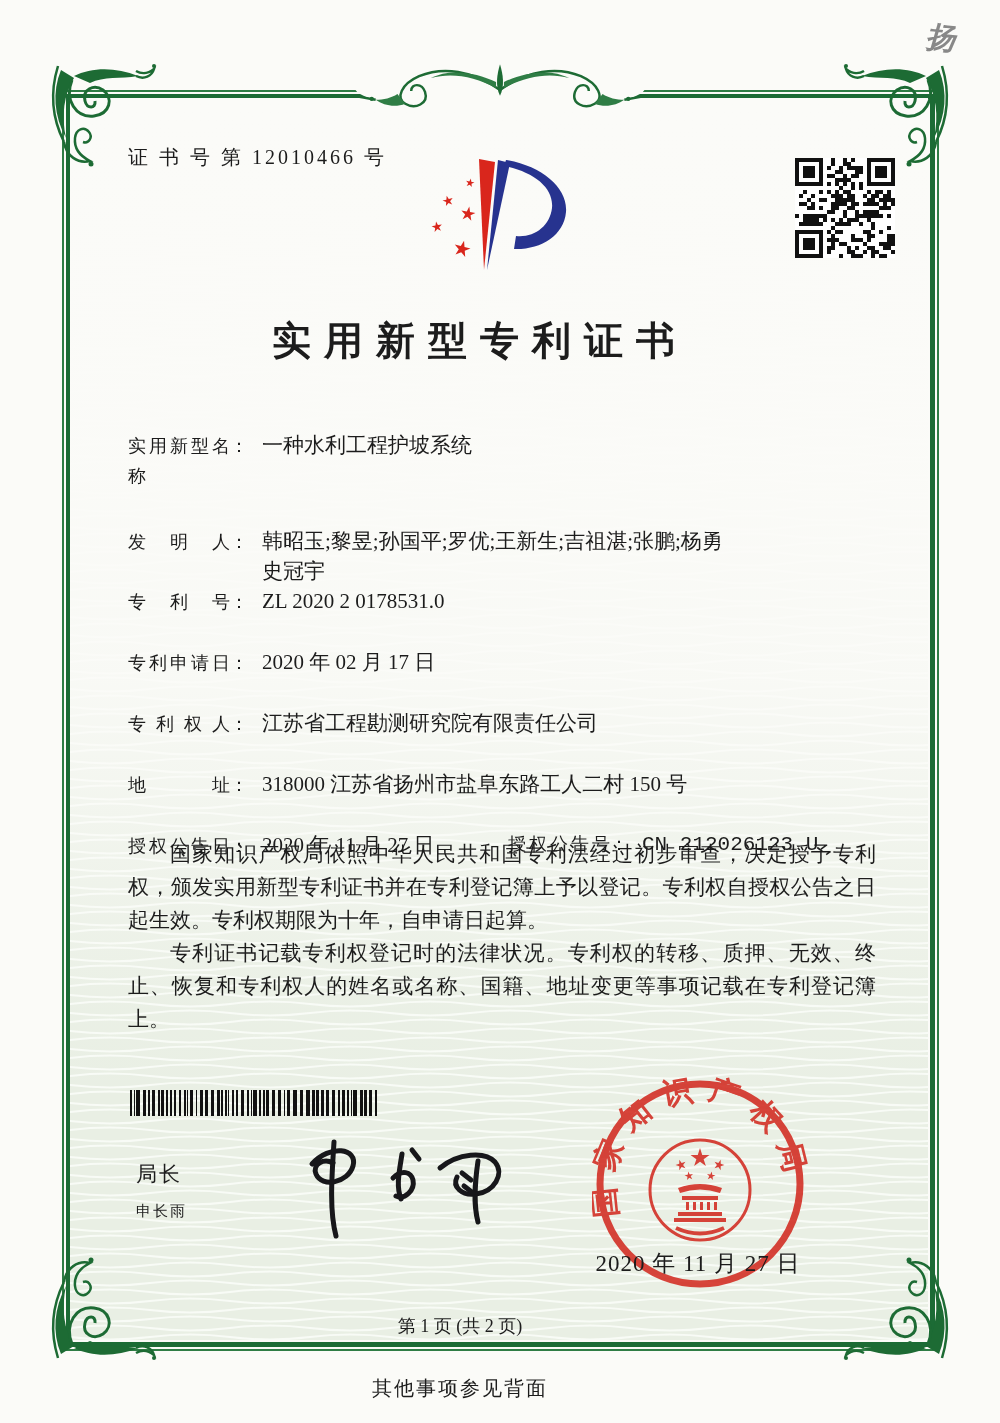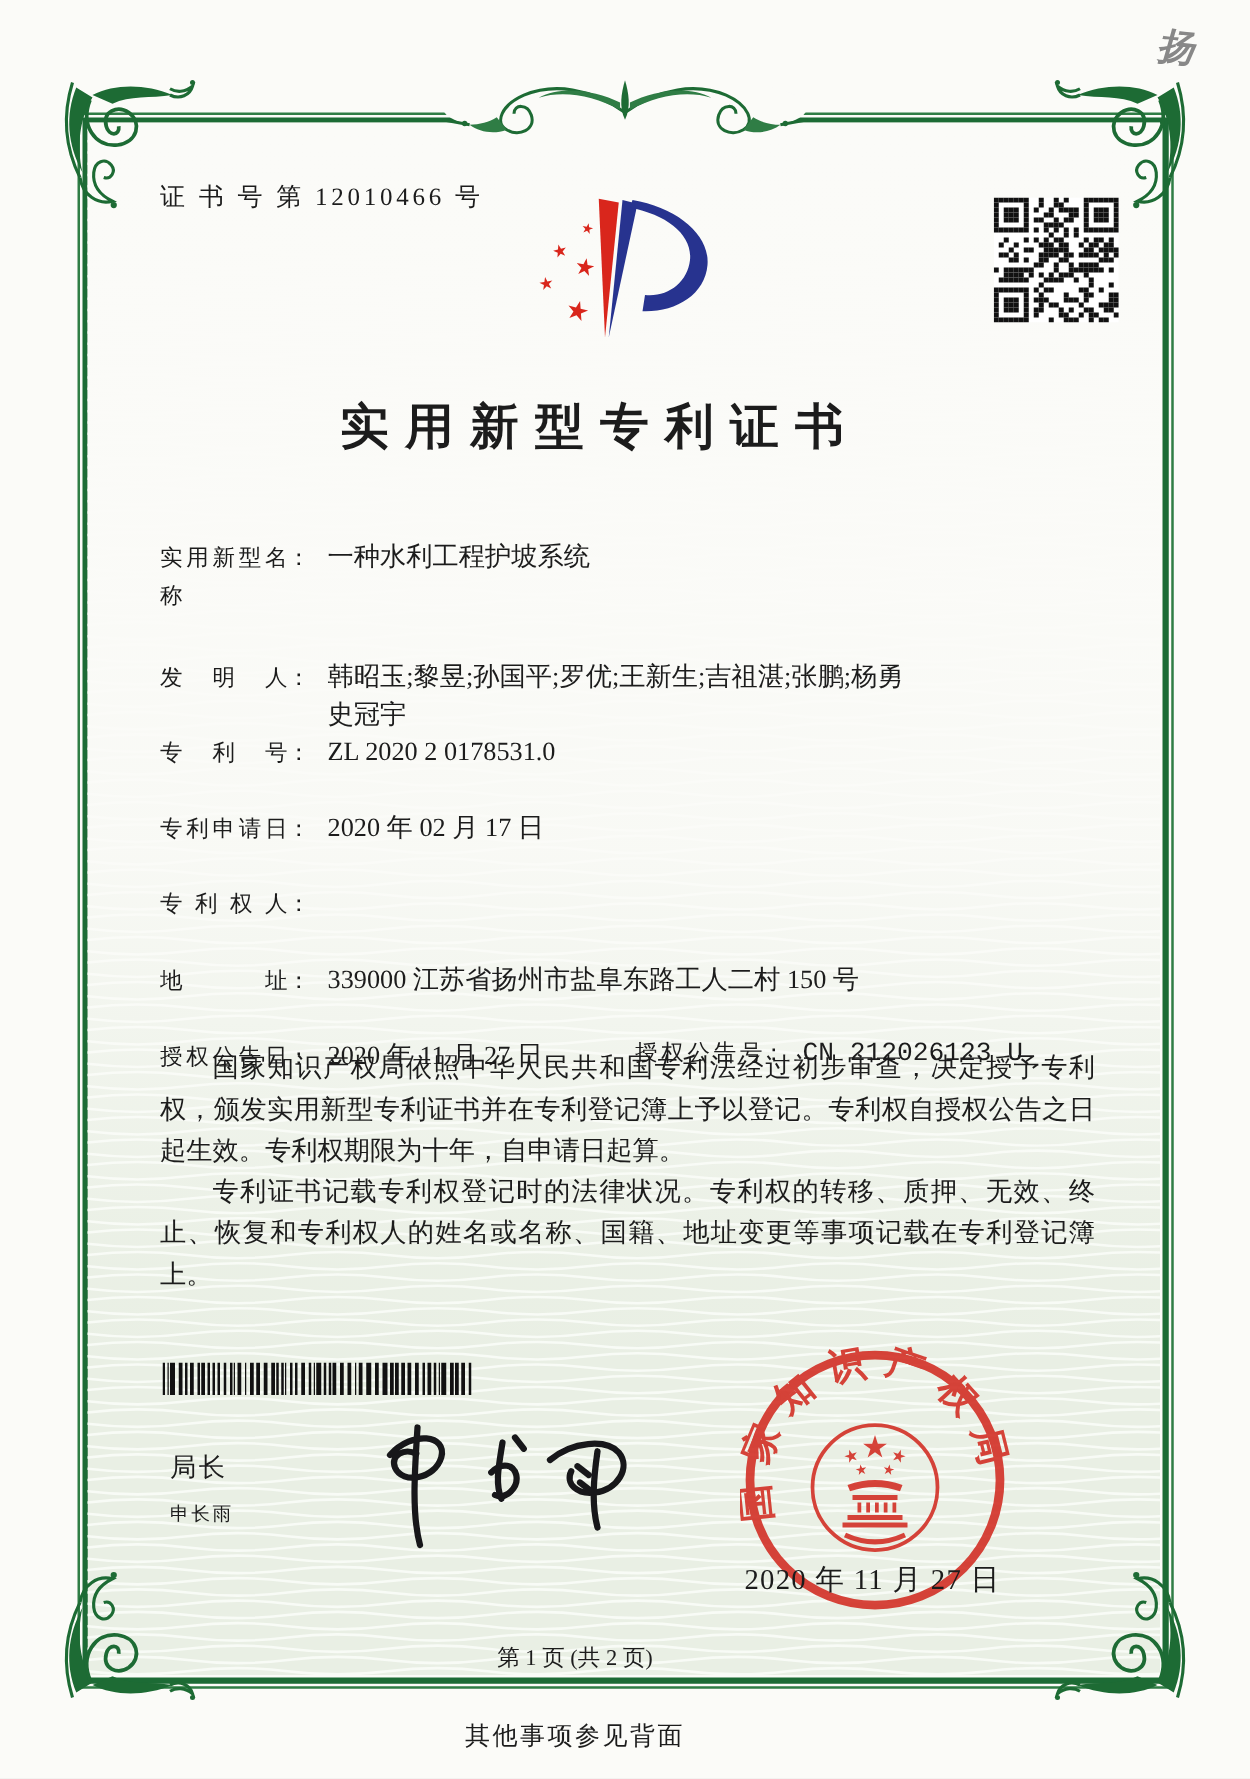--- a/index.html
+++ b/index.html
@@ -584,25 +584,26 @@
       <span class="fvalue">ZL 2020 2 0178531.0</span>
     </div>
     <div class="frow">
       <span class="flabel">专利申请日</span>
         <span class="fcolon">：</span>
       <span class="fvalue">2020 年 02 月 17 日</span>
     </div>
     <div class="frow">
       <span class="flabel">专利权人</span>
         <span class="fcolon">：</span>
+      <span class="fvalue">江苏省工程勘测研究院有限责任公司</span>
     </div>
     <div class="frow">
       <span class="flabel">地址</span>
         <span class="fcolon">：</span>
-      <span class="fvalue">339000  江苏省扬州市盐阜东路工人二村 150 号</span>
+      <span class="fvalue">318000  江苏省扬州市盐阜东路工人二村 150 号</span>
     </div>
     <div class="frow">
       <span class="flabel">授权公告日</span>
         <span class="fcolon">：</span>
       <span class="fvalue">2020 年 11 月 27 日</span>
       <span class="pair2">
         <span class="flabel">授权公告号</span>
           <span class="fcolon">：</span>
         <span class="fvalue">CN 212026123 U</span>
       </span>

